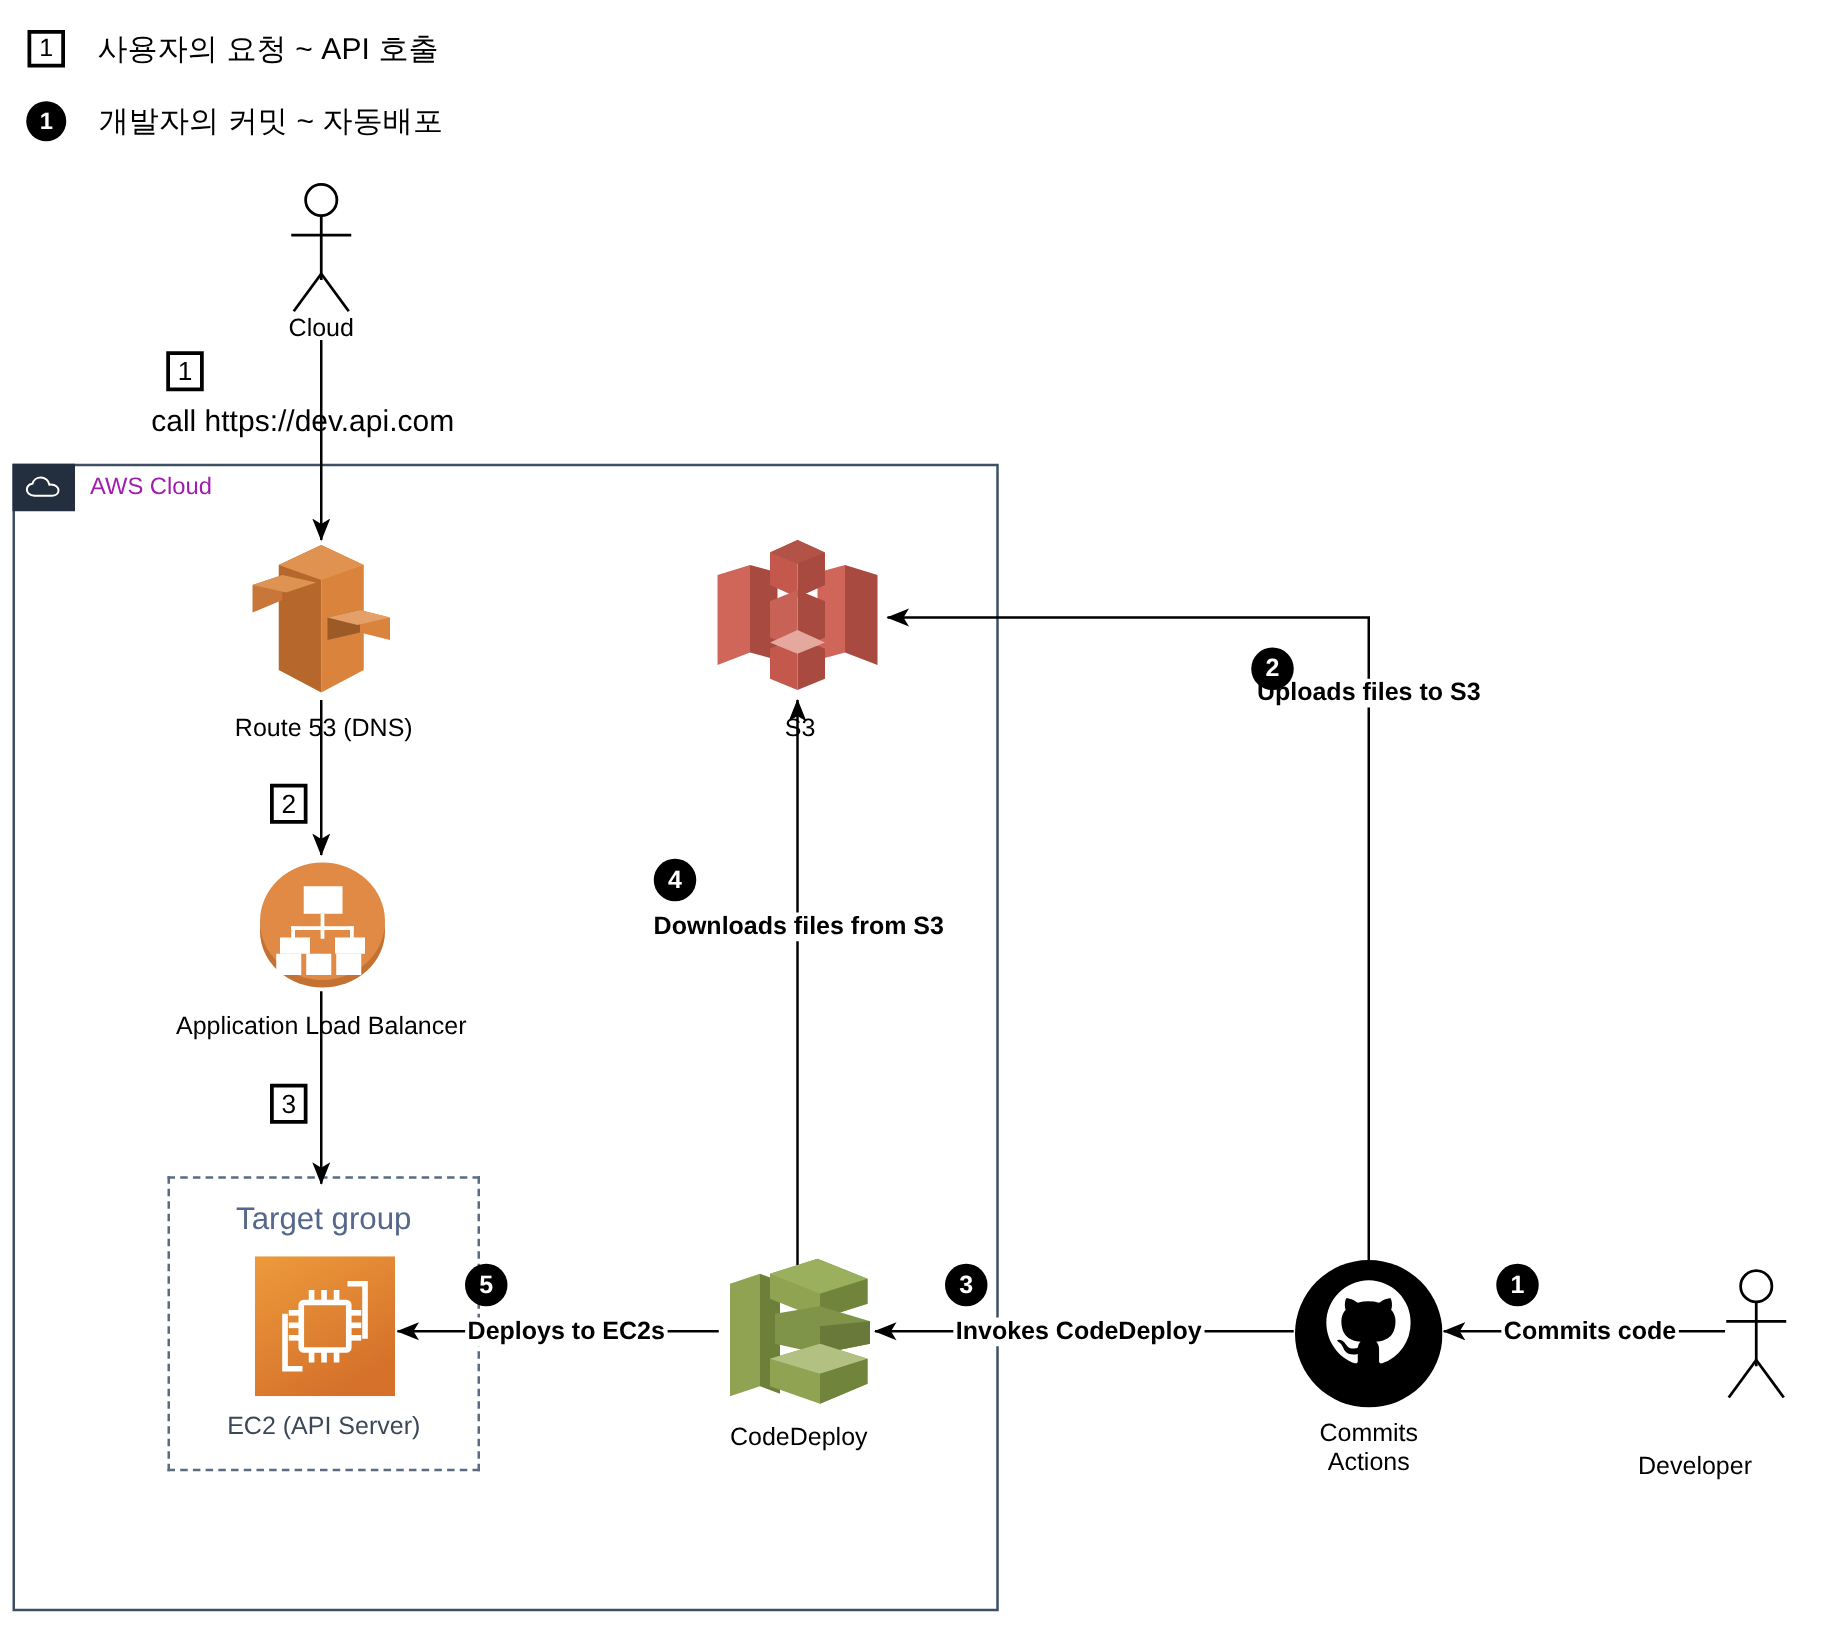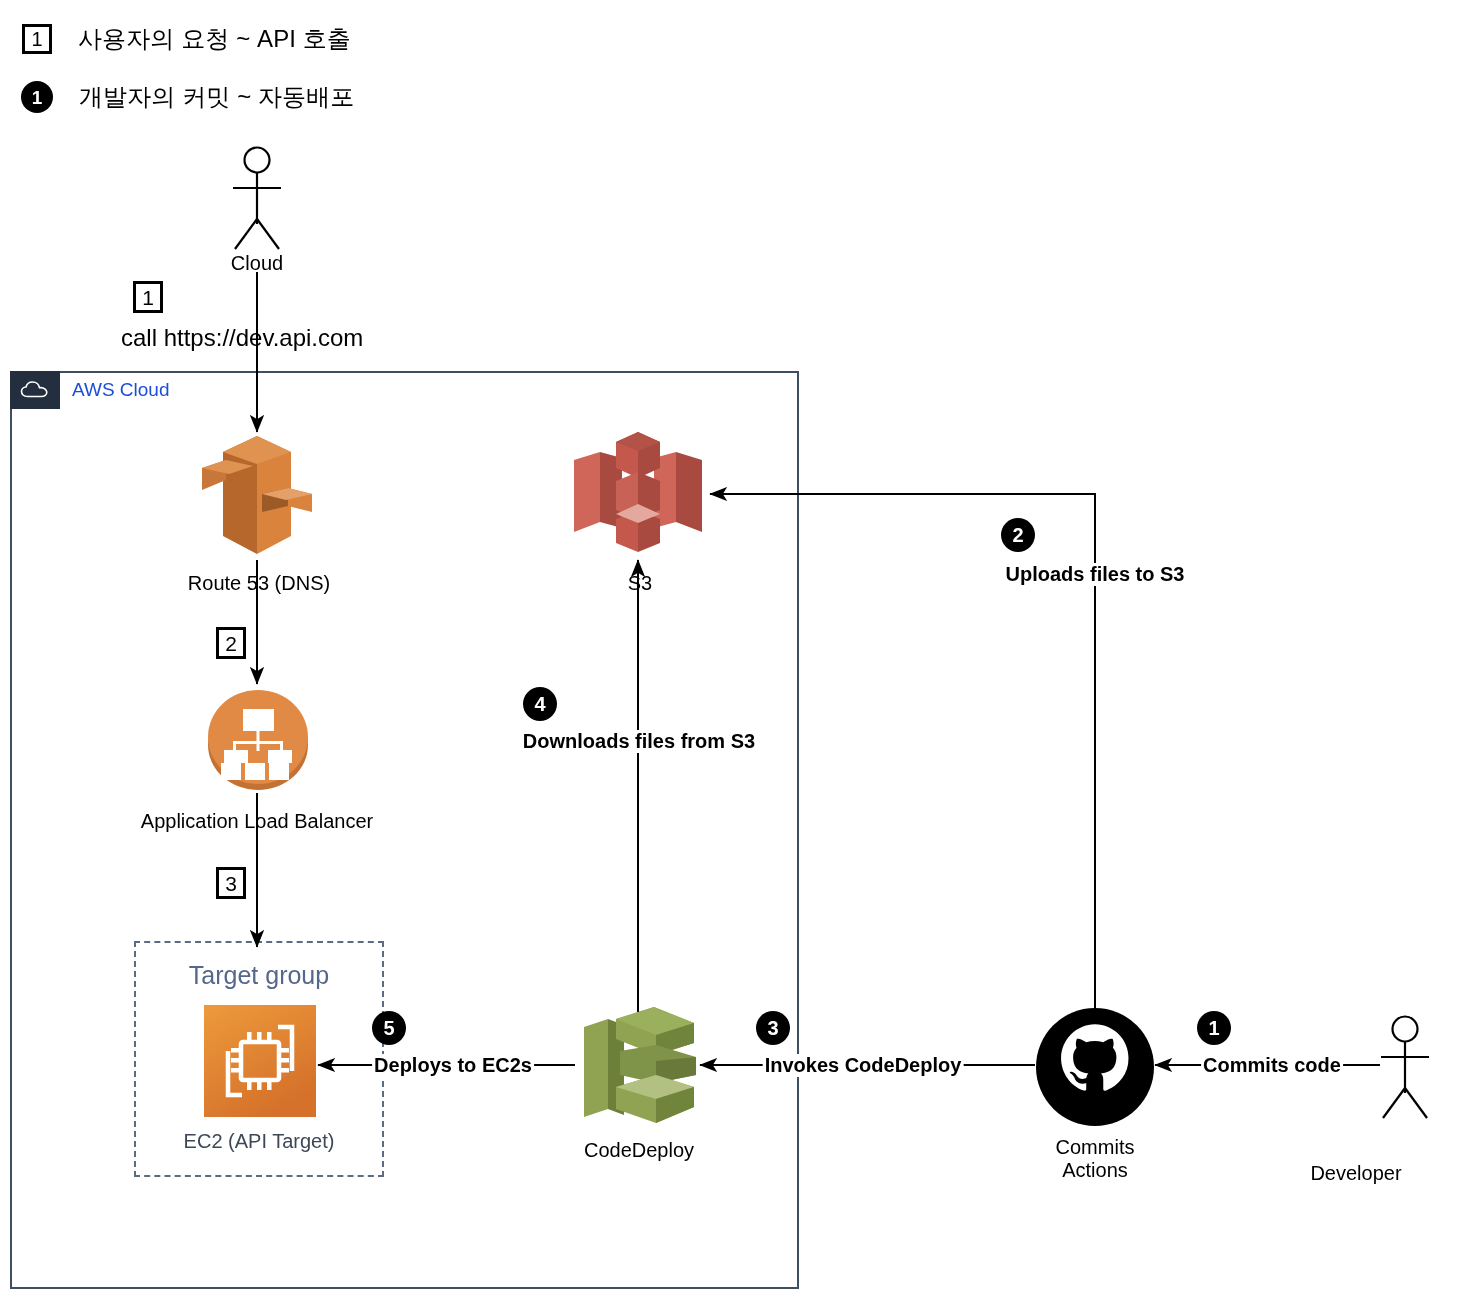--- a/index.html
+++ b/index.html
@@ -66,21 +66,21 @@
   }
   .tag-icon {
     width: 50px; height: 38px;
     display: flex; align-items: center; justify-content: center;
   }
   .tag-label {
     margin-left: 12px;
     font-size: 19px;
     white-space: nowrap;
   }
-  .tag-label.aws { color: #1d4ed8; text-align: right; }
+  .tag-label.aws { color: #a21caf; text-align: right; }
   .tag-label.vpc { color: #b6c2cf; }
 
   .target-box {
     position: absolute;
     border: 2px dashed #5a6b82;
     box-sizing: border-box;
     background: transparent;
   }
   .target-title {
     position: absolute;
@@ -303,21 +303,21 @@
         <rect x="63" y="75" width="4.5" height="10"></rect>
         <rect x="27" y="43" width="10" height="4.5"></rect>
         <rect x="27" y="53" width="10" height="4.5"></rect>
         <rect x="27" y="63" width="10" height="4.5"></rect>
         <rect x="75" y="43" width="10" height="4.5"></rect>
         <rect x="75" y="53" width="10" height="4.5"></rect>
         <rect x="75" y="63" width="10" height="4.5"></rect>
       </g>
     </svg>
   </div>
-  <div class="node-label slate" style="left:259px; top:1130px;">EC2 (API Target)</div>
+  <div class="node-label slate" style="left:259px; top:1130px;">EC2 (API Server)</div>
 
   <div class="abs" style="left:578px; top:1005px;">
     <svg class="icon" width="122" height="122" viewBox="0 0 122 122">
 
       <polygon points="6,22 30,14 30,104 6,112" fill="#8fa352"></polygon>
       <polygon points="30,14 46,20 46,110 30,104" fill="#6d803a"></polygon>
 
       <polygon points="38,14 76,2 116,18 116,38 78,50 38,34" fill="#8fa352"></polygon>
       <polygon points="38,14 76,2 116,18 78,30" fill="#9bb05c"></polygon>
       <polygon points="78,30 116,18 116,38 78,50" fill="#70843c"></polygon>
@@ -355,21 +355,21 @@
   <div class="node-label" style="left:1356px; top:1122px;margin-top:40px;">Developer</div>
 
   <div class="badge-sq" style="left:133px; top:281px;">1</div>
   <div class="plain-label" style="left:121px; top:324px;">call https://dev.api.com</div>
 
   <div class="badge-sq" style="left:216px; top:627px;">2</div>
 
   <div class="badge-sq" style="left:216px; top:867px;">3</div>
 
   <div class="badge-ci" style="left:1001px; top:518px;">2</div>
-  <div class="edge-label" style="left:1095px; top:563px;">Uploads files to S3</div>
+  <div class="edge-label" style="left:1095px; top:543px;">Uploads files to S3</div>
 
   <div class="badge-ci" style="left:523px; top:687px;">4</div>
   <div class="edge-label" style="left:639px; top:730px;">Downloads files from S3</div>
 
   <div class="badge-ci" style="left:372px; top:1011px;">5</div>
   <div class="edge-label" style="left:453px; top:1054px;">Deploys to EC2s</div>
 
   <div class="badge-ci" style="left:756px; top:1011px;">3</div>
   <div class="edge-label" style="left:863px; top:1054px;">Invokes CodeDeploy</div>
 

